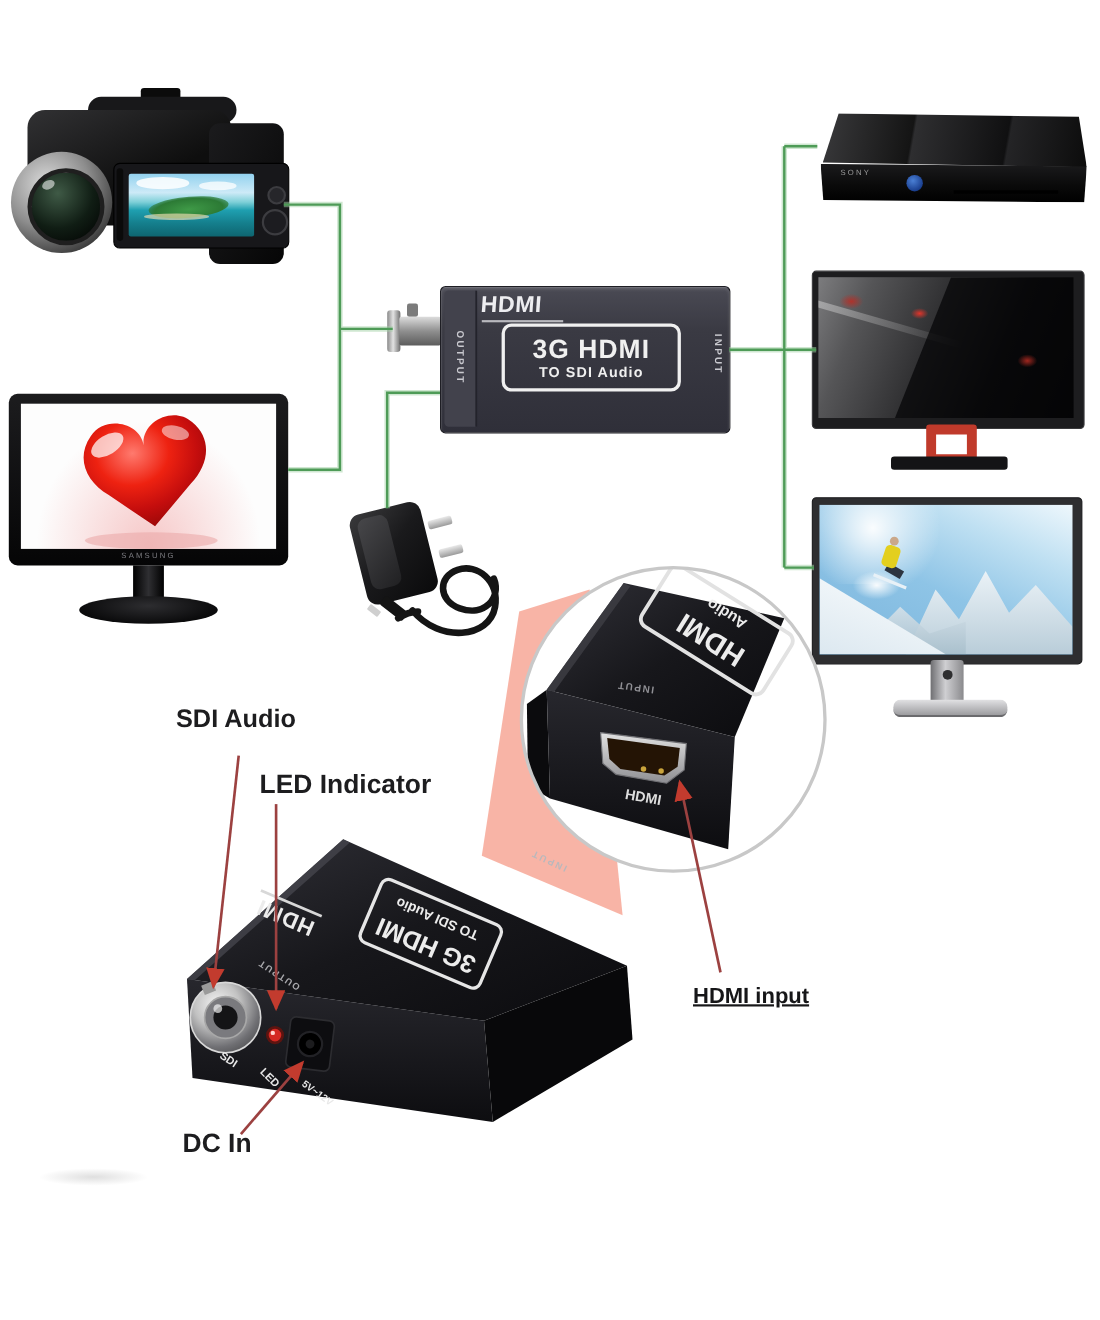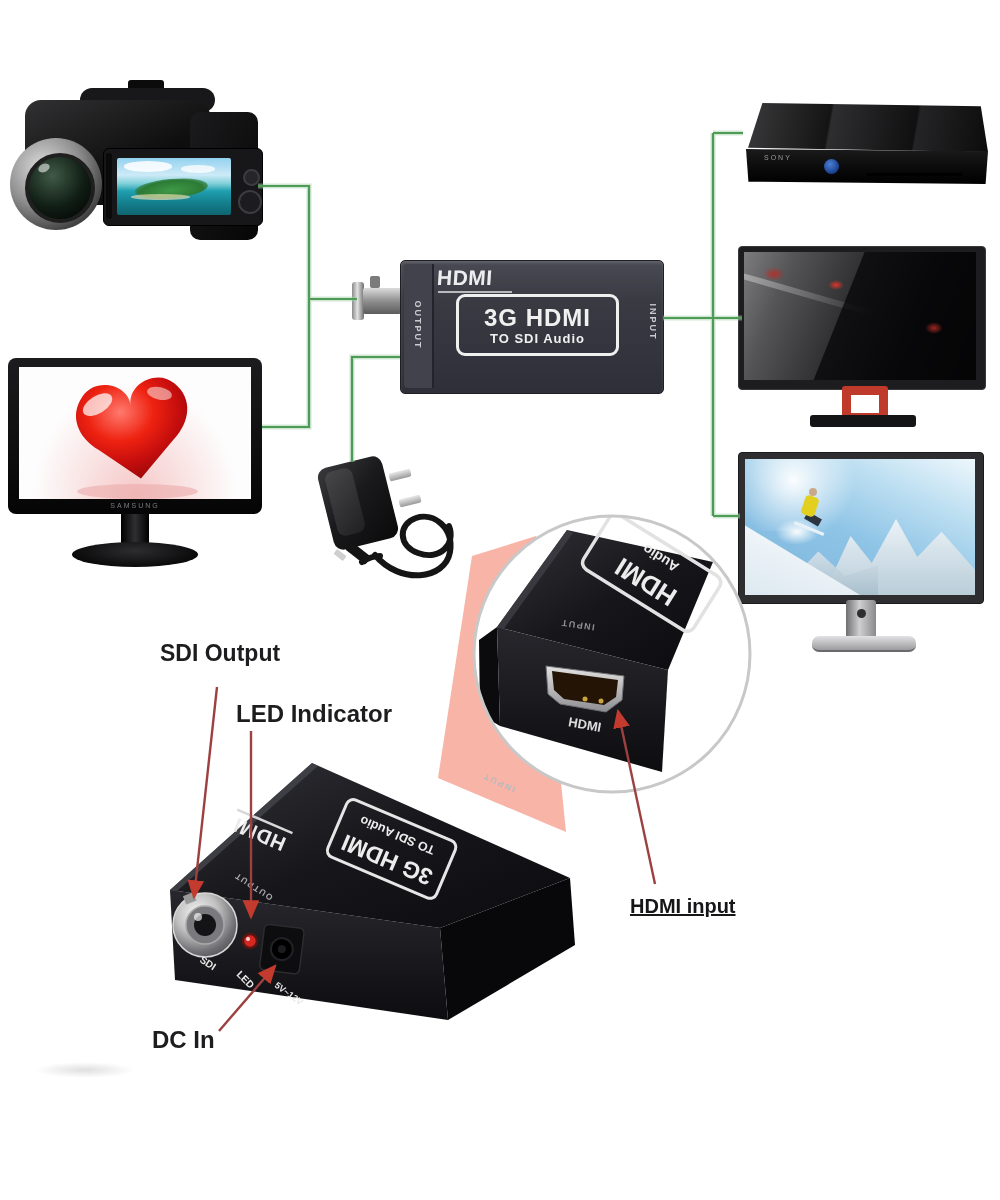--- a/index.html
+++ b/index.html
@@ -135,21 +135,21 @@
   .ad-plug{left:30px;top:103px;width:26px;height:10px;background:#141414;border-radius:2px;transform:rotate(38deg);}
   .ad-tip{left:19px;top:107px;width:12px;height:6px;background:#cfcfcf;border-radius:1px;transform:rotate(38deg);}
 
   
   #scene{left:0;top:0;width:1000px;height:1200px;pointer-events:none;}
 
   
   .callout{color:#1d1d1f;font-weight:bold;white-space:nowrap;}
   #lbl-sdi{left:160px;top:640px;font-size:23px;}
   #lbl-led{left:236px;top:700px;font-size:24px;}
-  #lbl-dc{left:152px;top:1026px;font-size:24px;}
+  #lbl-dc{left:166px;top:1026px;font-size:24px;}
   #lbl-hdmi{left:630px;top:895px;font-size:20px;color:#161618;text-decoration:underline;}
 
   .smudge{left:35px;top:1062px;width:100px;height:16px;
      background:radial-gradient(ellipse,rgba(140,140,140,.28),rgba(255,255,255,0) 70%);}
 </style>
 </head>
 <body>
 
 <div id="canvas">
 
@@ -371,19 +371,19 @@
     </g>
 
     <g stroke="#9c4140" stroke-width="2.4" fill="none">
       <path d="M217,687 L194,897" marker-end="url(#arrowR)"></path>
       <path d="M251,731 L251,917" marker-end="url(#arrowR)"></path>
       <path d="M219,1031 L275,966" marker-end="url(#arrowR)"></path>
       <path d="M655,884 L618,711" marker-end="url(#arrowR)"></path>
     </g>
   </svg>
 
-  <div class="abs callout" id="lbl-sdi">SDI Output</div>
+  <div class="abs callout" id="lbl-sdi">SDI Audio</div>
   <div class="abs callout" id="lbl-led">LED Indicator</div>
   <div class="abs callout" id="lbl-dc">DC In</div>
   <div class="abs callout" id="lbl-hdmi">HDMI input</div>
 
   <div class="abs smudge"></div>
 </div>
 
 </body></html>

